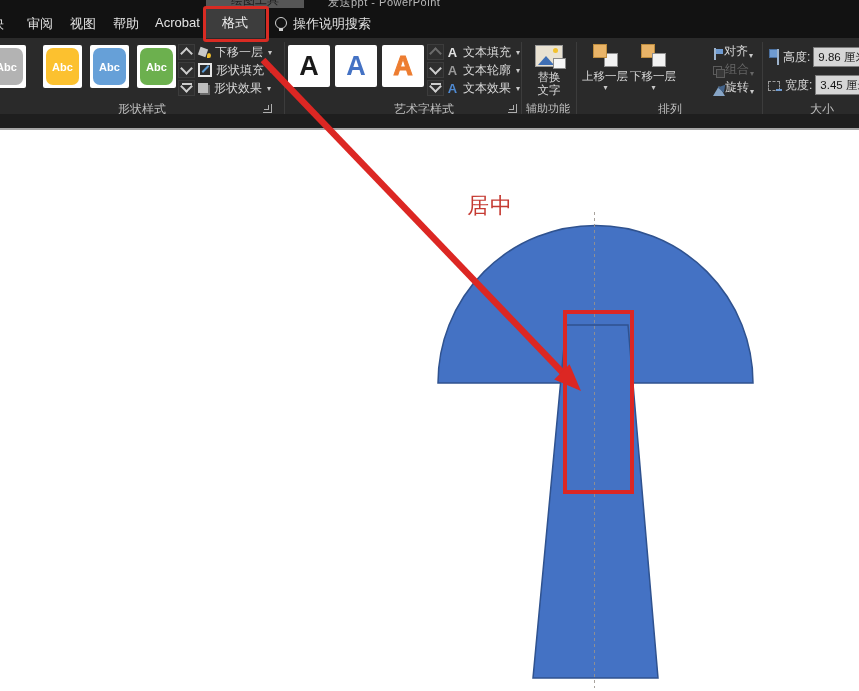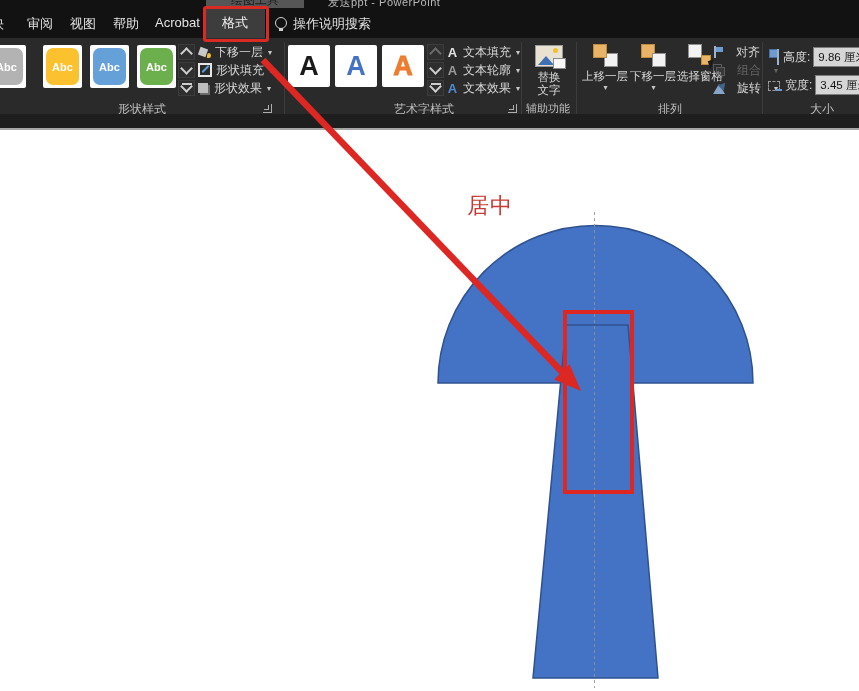--- a/index.html
+++ b/index.html
@@ -74,21 +74,21 @@
   .picicon .mtn{position:absolute;left:2px;bottom:1px;width:0;height:0;
     border-left:8px solid transparent;border-right:8px solid transparent;border-bottom:9px solid #3f6fb5}
   .picicon .sun{position:absolute;right:4px;top:2px;width:5px;height:5px;border-radius:50%;background:#f2c12e}
   .picicon .doc{position:absolute;right:-4px;bottom:-3px;width:11px;height:9px;background:#f7f7f7;border:1px solid #8a8a8a}
   .layericon{position:relative;width:25px;height:23px;margin:2px 0 3px 0}
   .sq{position:absolute;width:14px;height:14px;box-sizing:border-box}
   .sq.orange{background:#e9b468;border:1px solid #bd8c3e}
   .sq.white{background:#f2f2f2;border:1px solid #8f8f8f}
   .cursorarrow{position:absolute;right:-2px;bottom:-2px;width:0;height:0;
     border-top:9px solid #1a1a1a;border-right:6px solid transparent;transform:rotate(-18deg)}
-  .sidecol-row{height:16px;display:flex;align-items:center;gap:12px;font-size:12px;color:#d8d8d8;white-space:nowrap}
+  .sidecol-row{height:16px;display:flex;align-items:flex-end;gap:0;font-size:12px;color:#d8d8d8;white-space:nowrap}
   .dimmed{color:#666666}
   .flagicon{width:11px;height:12px;position:relative}
   .flagicon:before{content:"";position:absolute;left:1px;top:0;width:2px;height:12px;background:#9db3cc}
   .flagicon:after{content:"";position:absolute;left:3px;top:1px;width:7px;height:5px;background:#6f9bd1}
   .groupicon{width:12px;height:12px;position:relative;opacity:.45}
   .groupicon:before{content:"";position:absolute;left:0;top:0;width:7px;height:7px;border:1px solid #9a9a9a}
   .groupicon:after{content:"";position:absolute;right:0;bottom:0;width:7px;height:7px;border:1px solid #9a9a9a;background:#4a4a4a}
   .rotateicon{width:12px;height:12px;position:relative}
   .rotateicon:before{content:"";position:absolute;left:0;bottom:0;width:0;height:0;
     border-left:6px solid transparent;border-right:6px solid transparent;border-bottom:10px solid #87a5c6}
@@ -248,28 +248,20 @@
     <span class="dd">▾</span>
   </div>
   <div class="abs bigbtn" style="left:629px;width:48px">
     <span class="layericon">
       <span class="sq orange" style="left:0;top:0"></span>
       <span class="sq white" style="right:0;bottom:0"></span>
     </span>
     <span class="txt">下移一层</span>
     <span class="dd">▾</span>
   </div>
-  <div class="abs bigbtn" style="left:677px;width:46px">
-    <span class="layericon">
-      <span class="sq white" style="left:0;top:0"></span>
-      <span class="sq orange" style="right:2px;bottom:2px;width:10px;height:10px"></span>
-      <span class="cursorarrow"></span>
-    </span>
-    <span class="txt">选择窗格</span>
-  </div>
 
   <div class="abs sidecol-row" style="left:713px;top:6px">
     <span class="flagicon"></span>
     <span>对齐</span>
       <span class="dd">▾</span>
   </div>
   <div class="abs sidecol-row dimmed" style="left:713px;top:24px">
     <span class="groupicon"></span>
     <span>组合</span>
       <span class="dd" style="color:#666">▾</span>

